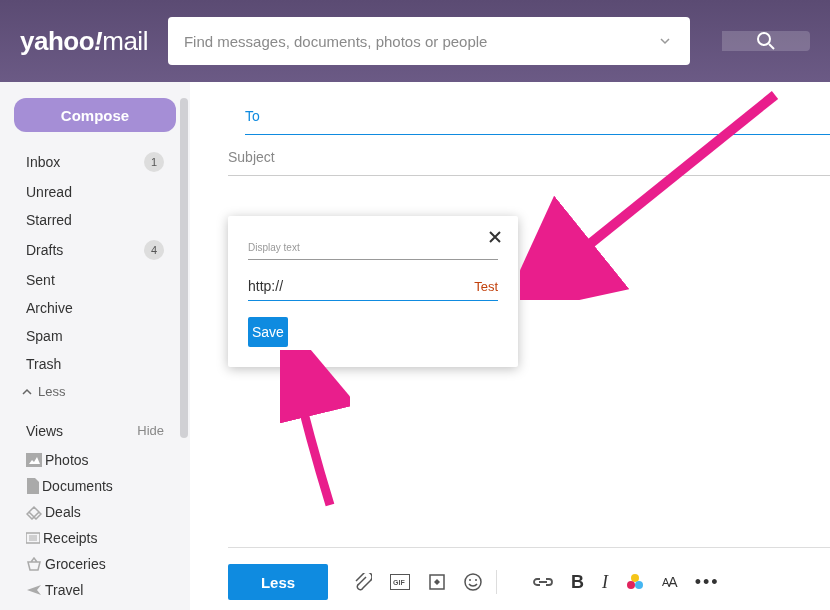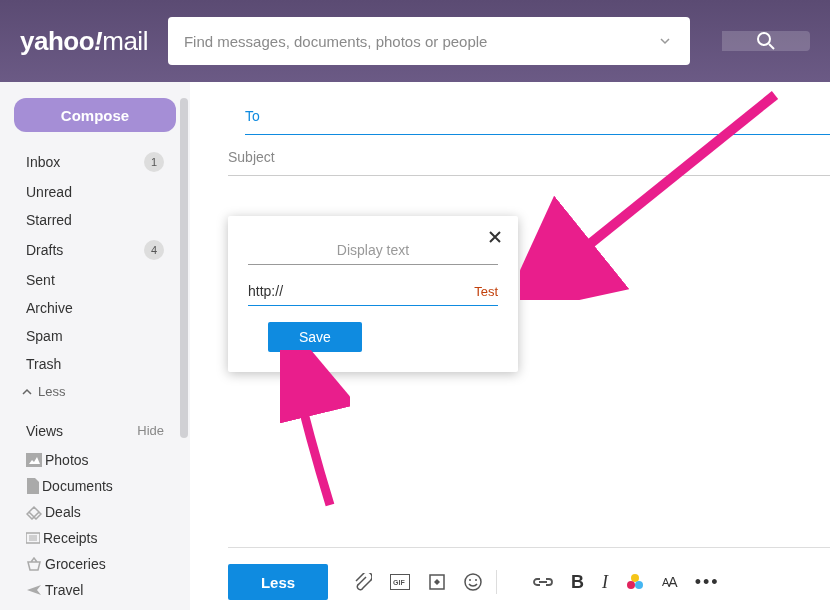--- a/index.html
+++ b/index.html
@@ -35,26 +35,26 @@
 .compose-area { flex:1; padding: 20px 0 0 0; display:flex; flex-direction:column; position:relative; overflow:hidden; }
 .field-to { color:#0f8be0; font-size:14px; border-bottom:1px solid #0f8be0; padding: 6px 0 10px 0; margin-left:17px; }
 .field-subject { color:#888; font-size:14px; border-bottom:1px solid #ccc; padding: 14px 0 10px 0; }
 .fields-wrap { padding: 0 0 0 0; margin-left: 0; }
 .compose-body { flex:1; position:relative; }
 .footer-sep { border-top:1px solid #ddd; margin-bottom: 10px; }
 
 
 .link-dialog { position:absolute; left:228px; top:216px; width:290px; background:#fff; border-radius:2px; box-shadow: 0 2px 12px rgba(0,0,0,0.25); padding: 18px 20px 20px 20px; z-index:10; }
 .link-dialog .close { position:absolute; right:12px; top:10px; background:none; border:none; cursor:pointer; padding:4px; }
-.dlg-field { border:none; border-bottom:1px solid #999; width:100%; padding: 8px 0 6px 0; font-size:14px; color:#333; outline:none; margin-bottom: 10px; text-align: center; }
+.dlg-field { border:none; border-bottom:1px solid #999; width:100%; padding: 8px 0 6px 0; font-size:10px; color:#333; outline:none; margin-bottom: 10px; }
 .dlg-field::placeholder { color:#999; }
 .dlg-url-row { display:flex; align-items:flex-end; gap:6px; border-bottom:1px solid #0f8be0; margin-bottom:16px; }
 .dlg-url-row input { flex:1; border:none; padding: 8px 0 6px 0; font-size:14px; color:#333; outline:none; }
 .dlg-url-row .test { color:#c2410c; font-size:13px; cursor:pointer; padding-bottom:6px; }
-.dlg-save { background:#0f8be0; color:#fff; border:none; padding: 7px 31px; font-size:14px; border-radius:2px; cursor:pointer;margin-left:20px; }
+.dlg-save { background:#0f8be0; color:#fff; border:none; padding: 7px 4px; font-size:14px; border-radius:2px; cursor:pointer; }
 .caret-blink { border-right: 1px solid #333; padding-right:1px; }
 
 
 .toolbar { display:flex; align-items:center; gap:4px; padding: 6px 0 10px 0; }
 .send-btn { background:#0f8be0; color:#fff; border:none; width:100px; height:36px; font-size:15px; font-weight:600; border-radius:2px; cursor:pointer; }
 .tb-group { display:flex; align-items:center; gap:18px; margin-left:22px; }
 .tb-sep { width:1px; height:24px; background:#ddd; margin: 0 10px; }
 .tb-icon { cursor:pointer; color:#555; display:flex; align-items:center; }
 
 

